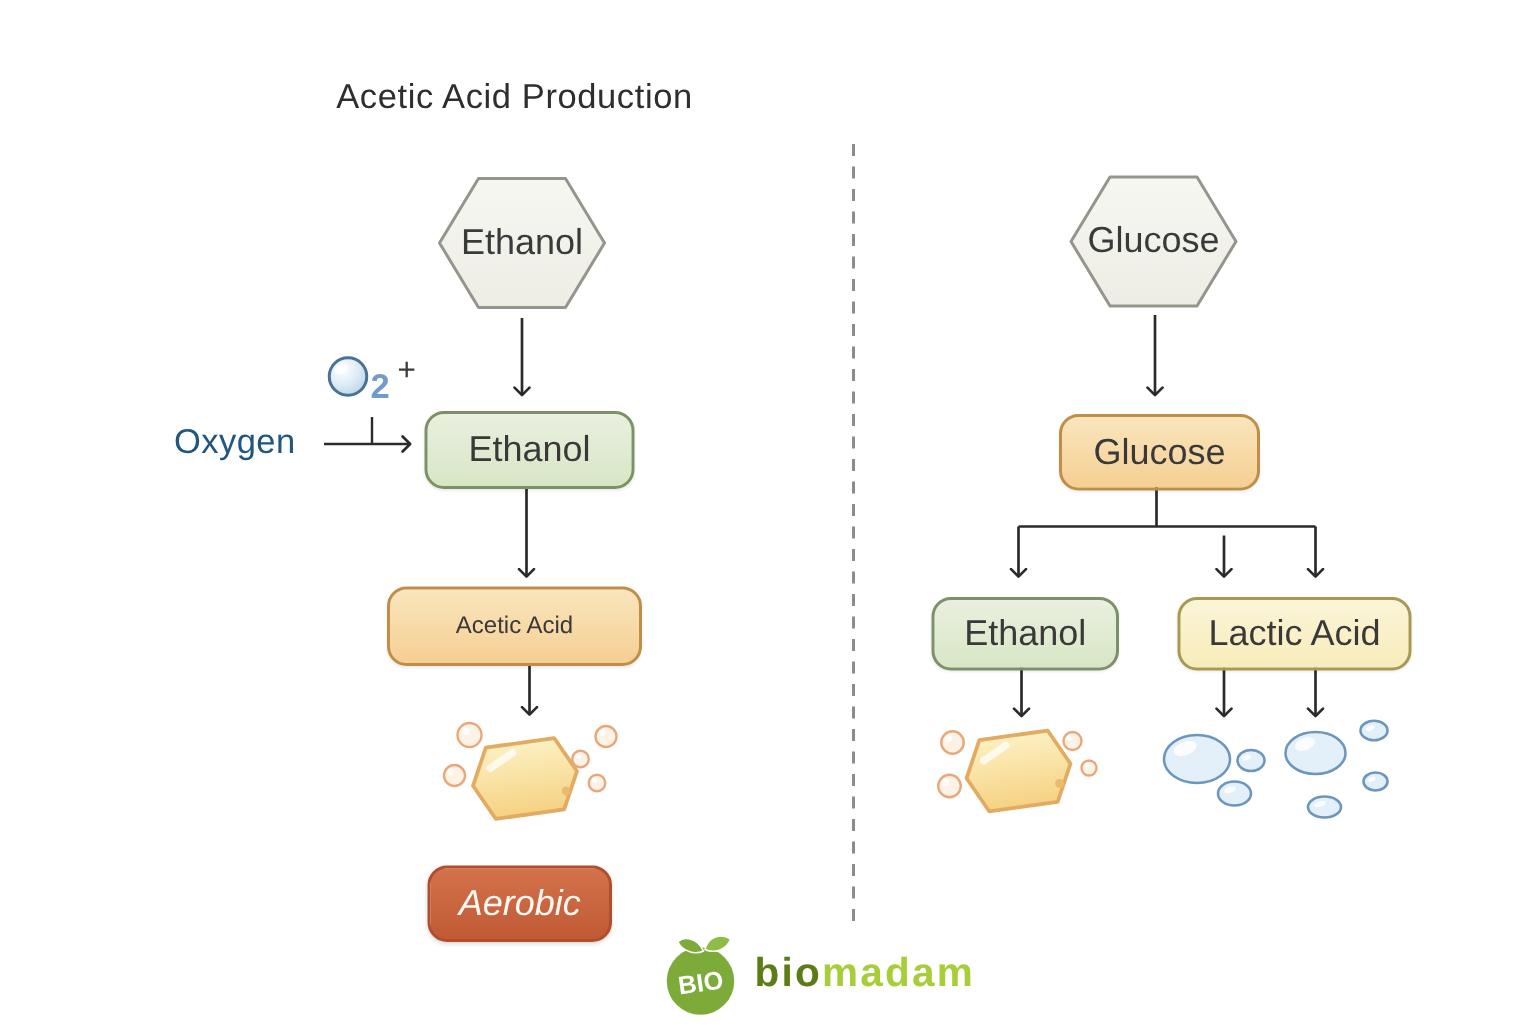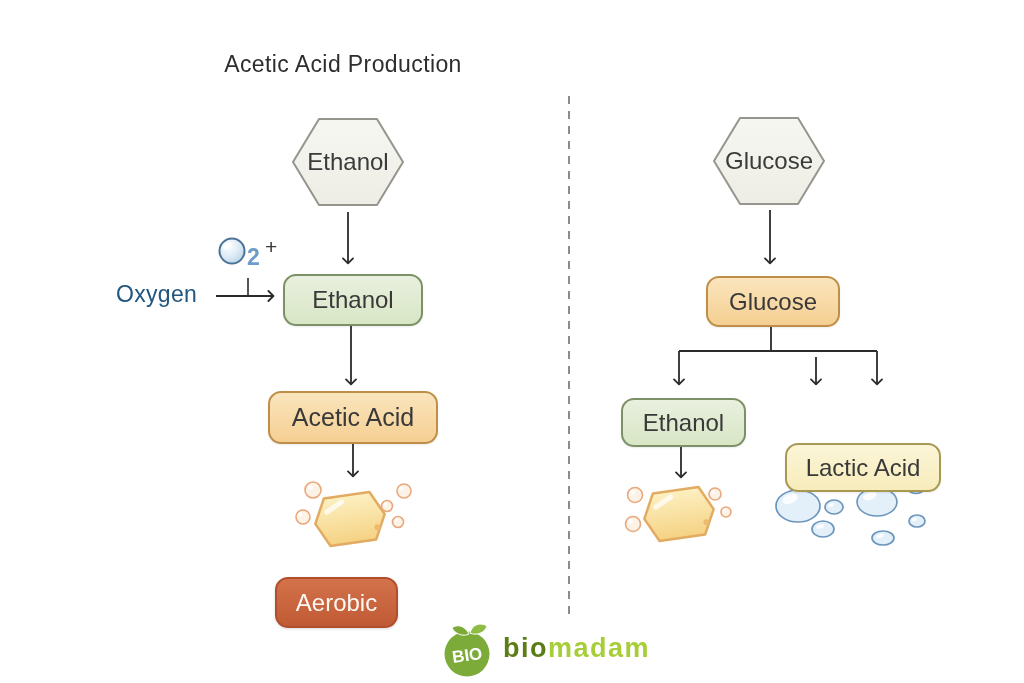--- a/index.html
+++ b/index.html
@@ -18,21 +18,21 @@
     position:absolute;inset:0;display:flex;align-items:center;justify-content:center;
     font-size:24px;color:#3a3a3a;z-index:3;
   }
   .box{
     position:absolute;display:flex;align-items:center;justify-content:center;
     border-radius:13px;font-size:24px;color:#393939;z-index:3;
     border:2px solid #999;box-shadow:0 1px 2px rgba(0,0,0,.08);
   }
   .box.green{background:linear-gradient(180deg,#e9f0df 0%,#d8e6c5 100%);border-color:var(--green_box_border,#7d9168);}
   .box.orange{background:linear-gradient(180deg,#fae5bd 0%,#f5cf92 100%);border-color:var(--orange_box_border,#bf8f4a);}
-  .box.yellow{background:linear-gradient(180deg,#fbf5d8 0%,#f7ecba 100%);border-color:var(--yellow_box_border,#a89952);margin-top:45px;}
+  .box.yellow{background:linear-gradient(180deg,#fbf5d8 0%,#f7ecba 100%);border-color:var(--yellow_box_border,#a89952);}
   .badge{
     position:absolute;display:flex;align-items:center;justify-content:center;
     border-radius:13px;font-size:24px;z-index:3;
     background:linear-gradient(180deg,#d3724b 0%,#c05a35 100%);
     border:2px solid #b04f2d;color:var(--badge_text,#fdf8f3);
     box-shadow:0 1px 3px rgba(0,0,0,.15);
   }
   .oxygen-label{
     position:absolute;font-size:23px;color:var(--oxygen_text,#20567f);z-index:3;letter-spacing:.3px;
   }
@@ -112,21 +112,21 @@
     <span class="o2-sub">2</span>
     <span class="o2-plus">+</span>
   </div>
 
   <div class="oxygen-label" style="left:116px;top:281px;">Oxygen</div>
 
   <div class="box green" style="left:283px;top:274px;width:136px;height:48px;">
     <span>Ethanol</span>
   </div>
 
-  <div class="box orange" style="left:268px;top:391px;width:166px;height:49px;font-size:25px;">
+  <div class="box orange" style="left:258px;top:391px;width:166px;height:49px;font-size:16px;">
     <span>Acetic Acid</span>
   </div>
 
   <svg class="cluster" style="left:292px;top:479px;" width="122" height="72">
     <defs>
         <linearGradient id="mg1" x1="0" y1="0" x2="0" y2="1">
           <stop offset="0" stop-color="#fdf0c2"></stop>
           <stop offset="1" stop-color="#f5d283"></stop>
         </linearGradient>
       </defs>
@@ -144,21 +144,21 @@
     </g>
     <g fill="#ffffff" opacity="0.85">
       <circle cx="18.5" cy="8.5" r="2.5"></circle>
         <circle cx="8.5" cy="35.5" r="2.2"></circle>
       <circle cx="93.5" cy="25" r="1.7"></circle>
         <circle cx="109.5" cy="9.5" r="2.2"></circle>
         <circle cx="104.5" cy="41" r="1.7"></circle>
     </g>
   </svg>
 
-  <div class="badge" style="left:275px;top:577px;width:119px;height:47px;">
+  <div class="badge" style="left:285px;top:577px;width:119px;height:47px;font-style:italic;">
     <span>Aerobic</span>
   </div>
 
 
   <div class="hexwrap" style="left:710px;top:115px;width:118px;height:92px;">
     <svg width="118" height="92" viewBox="0 0 116 92">
       <defs>
           <linearGradient id="hexg2" x1="0" y1="0" x2="0" y2="1">
             <stop offset="0" stop-color="#f7f7f2"></stop>
             <stop offset="1" stop-color="#ededE5"></stop>

